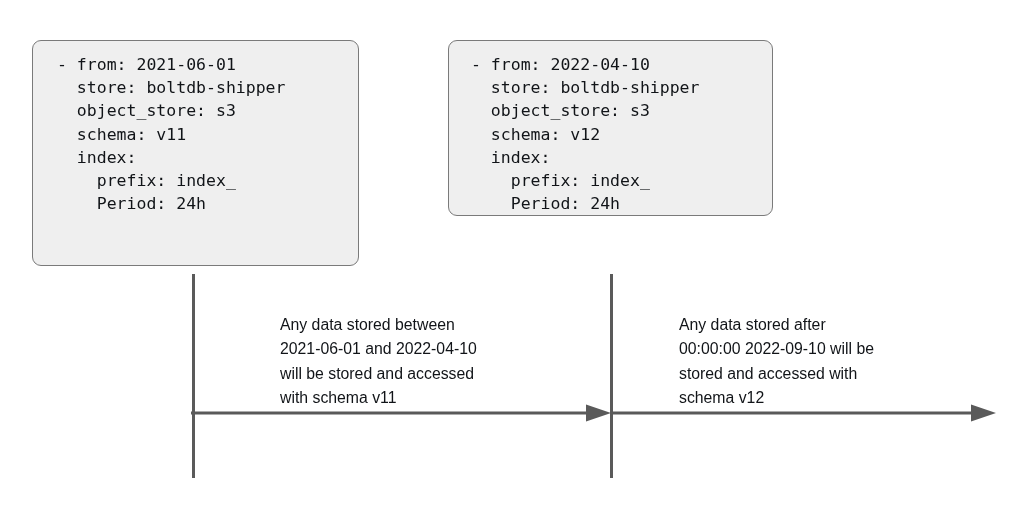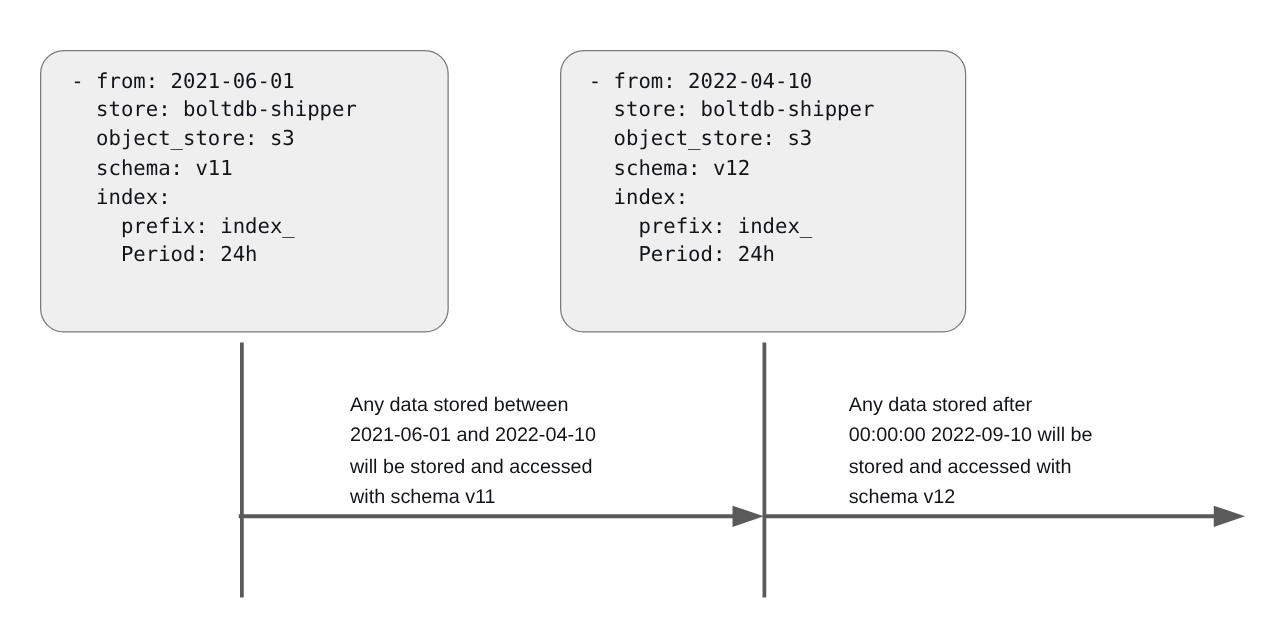--- a/index.html
+++ b/index.html
@@ -18,33 +18,33 @@
     background: #ffffff;
     overflow: hidden;
   }
 
   
   .config-box {
     position: absolute;
     box-sizing: border-box;
     background: #efefef;
     border: 1.4px solid #7a7a7a;
-    border-radius: 19px;
+    border-radius: 9px;
   }
   #config-box-1 {
     left: 32px;
     top: 40px;
     width: 327px;
     height: 226px;
   }
   #config-box-2 {
     left: 448px;
     top: 40px;
     width: 325px;
-    height: 226px;
+    height: 176px;
   }
   .config-code {
     position: absolute;
     left: 24px;
     top: 12px;
     margin: 0;
     font-family: "DejaVu Sans Mono", "Liberation Mono", monospace;
     font-size: 16.5px;
     line-height: 23.2px;
     color: #111418;

